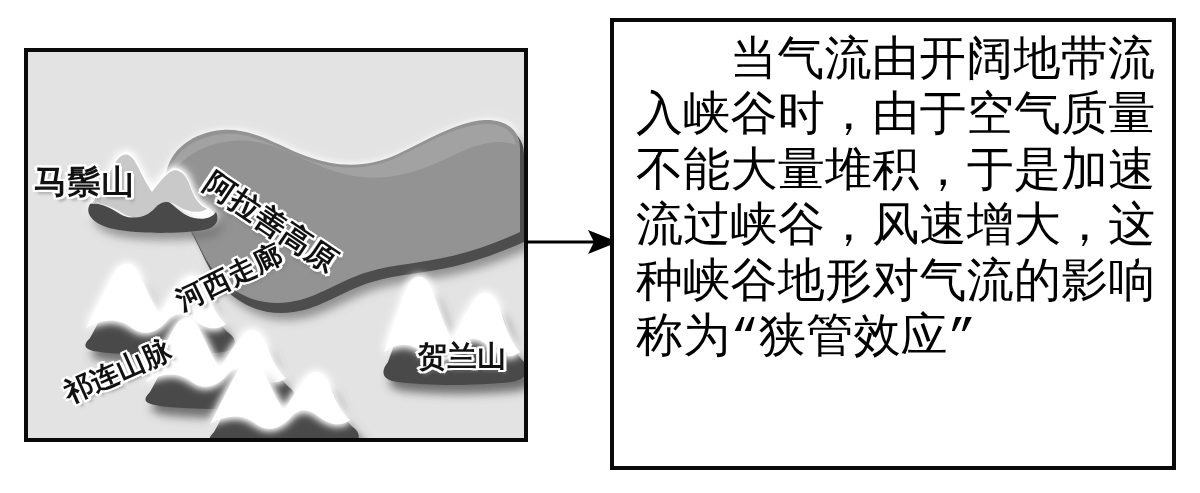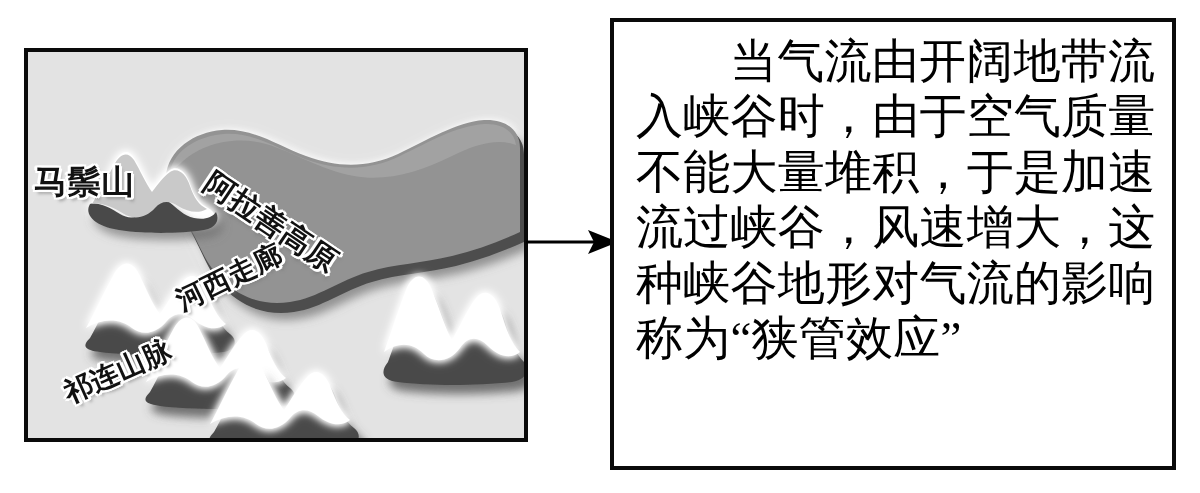--- a/index.html
+++ b/index.html
@@ -105,21 +105,21 @@
     height: 452px;
     background: #ffffff;
     border: 4px solid #0a0a0a;
     box-sizing: border-box;
   }
   #caption-text {
     position: absolute;
     left: 22px;
     top: 12px;
     right: 12px;
-    font-family: Liberation Serif, serif;
+    font-family: Liberation Mono, monospace;
     font-size: 47px;
     line-height: 1.18;
     color: #000000;
     text-indent: 2em;
     letter-spacing: 0.005em;
     font-weight: 400;
     text-align: left;
     word-break: break-all;
   }
 </style>
@@ -336,20 +336,21 @@
     </svg>
 
     <div class="map-label" id="label-mazongshan">马鬃山</div>
 
     <div class="map-label" id="label-alashan">阿拉善高原</div>
 
     <div class="map-label" id="label-hexi">河西走廊</div>
 
     <div class="map-label" id="label-qilian">祁连山脉</div>
 
+    <div class="map-label" id="label-helanshan">贺兰山</div>
   </div>
 
   <svg id="arrow" viewBox="0 0 92 40">
     <line x1="0" y1="20" x2="74" y2="20" stroke="#000000" stroke-width="3"></line>
     <polygon points="62,8 92,20 62,32 68,20" fill="#000000"></polygon>
   </svg>
 
   <div id="text-panel">
     <div id="caption-text">当气流由开阔地带流入峡谷时，由于空气质量不能大量堆积，于是加速流过峡谷，风速增大，这种峡谷地形对气流的影响称为“狭管效应”</div>
   </div>

